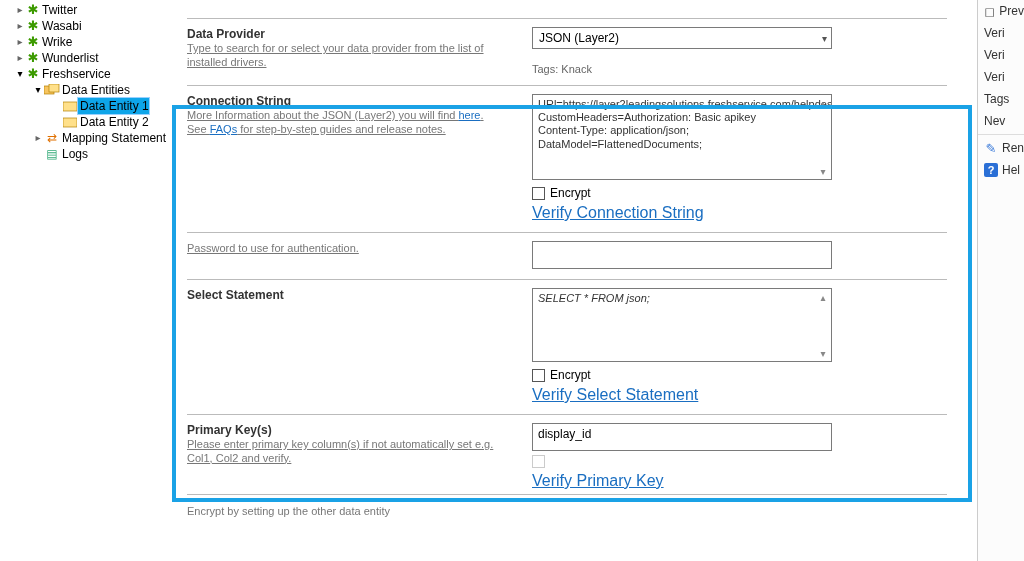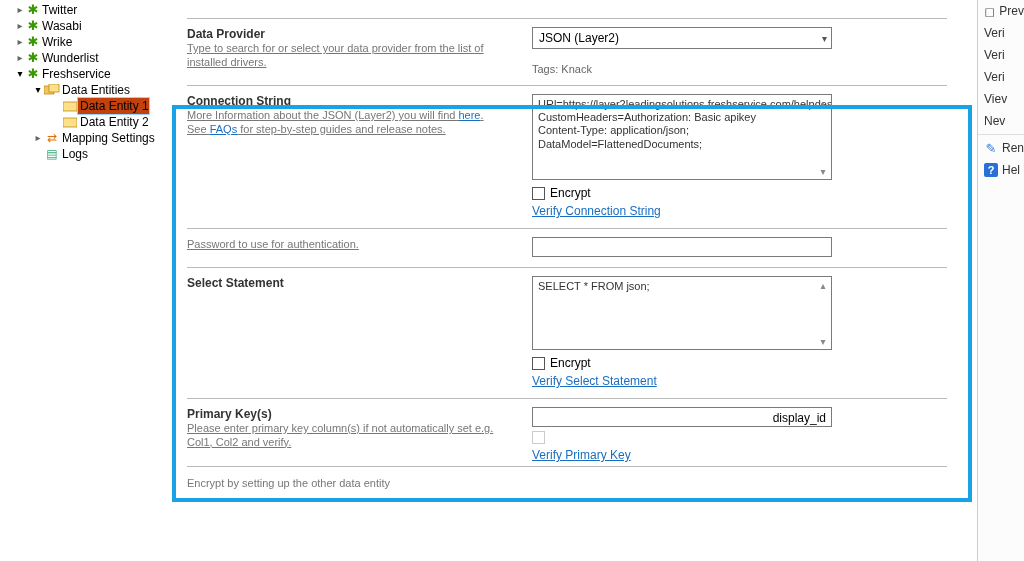--- a/index.html
+++ b/index.html
@@ -45,21 +45,21 @@
     color: #3c9a00;
     font-size: 13px;
   }
   .folder-icon {
     width: 16px; height: 14px;
     display: inline-flex; align-items: center; justify-content: center;
   }
   .folder-icon svg { display:block; }
   .node-label { padding-left: 2px; }
   .selected {
-    background: #c2410c;
+    background: #0ea5e9;
     outline: 1px solid #99d1ff;
   }
   .map-icon, .log-icon {
     width: 16px; height: 14px;
     display:inline-flex; align-items:center; justify-content:center;
     font-size: 12px;
   }
 
   
   .main {
@@ -134,32 +134,31 @@
   }
   .chk {
     width: 13px; height: 13px;
     border: 1px solid #555;
     margin-right: 5px;
     background: #fff;
   }
   .link {
     color: #1a6ec1;
     text-decoration: underline;
-    font-size: 12px;
+    font-size: 16px;
     margin-top: 4px;
     display: inline-block;
     cursor: pointer;
   }
   .input {
-    width: 300px; height: 20px;
+    width: 300px; height: 28px;
     border: 1px solid #7a7a7a;
     background: #fff;
     padding: 1px 5px;
     font-size: 12px;
-    text-align: right;
   }
   .highlight-box {
     position: absolute;
     left: 172px; top: 105px;
     width: 800px; height: 397px;
     border: 4px solid #1aa2e6;
     pointer-events: none;
     z-index: 50;
   }
   .footer-note {
@@ -244,21 +243,21 @@
     <span class="folder-icon">
       <svg width="14" height="11" viewBox="0 0 14 11">
         <rect x="0" y="1" width="14" height="9" fill="#ffe08a" stroke="#b37f00" stroke-width="0.7"></rect>
       </svg>
     </span>
     <span class="node-label">Data Entity 2</span>
   </div>
   <div class="tree-row" style="padding-left:28px">
     <span class="arrow">▸</span>
     <span class="map-icon" style="color:#e07000">⇄</span>
-    <span class="node-label">Mapping Settings</span>
+    <span class="node-label">Mapping Statement</span>
   </div>
   <div class="tree-row" style="padding-left:40px">
     <span class="log-icon" style="color:#3a7">▤</span>
     <span class="node-label">Logs</span>
   </div>
 </div>
 
 <div class="main">
 
   <div class="section first" style="margin-top:18px">
@@ -307,21 +306,21 @@
       <div class="input"></div>
     </div>
   </div>
 
   <div class="section">
     <div class="sec-left">
       <div class="sec-title">Select Statement</div>
     </div>
     <div class="sec-right">
       <div class="ta-wrap">
-        <div class="textarea" style="height:74px;">SELECT * FROM json;</div>
+        <div class="textarea" style="height:74px;font-style:italic;">SELECT * FROM json;</div>
         <span class="scroll-arrow up">▴</span>
         <span class="scroll-arrow dn">▾</span>
       </div>
       <div class="chk-row">
         <span class="chk"></span>
         <span>Encrypt</span>
       </div>
       <a class="link">Verify Select Statement</a>
     </div>
   </div>
@@ -353,21 +352,21 @@
   <div class="ritem">
     <span>Veri</span>
   </div>
   <div class="ritem">
     <span>Veri</span>
   </div>
   <div class="ritem">
     <span>Veri</span>
   </div>
   <div class="ritem">
-    <span>Viev</span>
+    <span>Tags</span>
   </div>
   <div class="ritem">
     <span>Nev</span>
   </div>
   <hr>
   <div class="ritem">
     <span class="ricon" style="color:#3a7ad9">✎</span>
     <span>Ren</span>
   </div>
   <div class="ritem">

